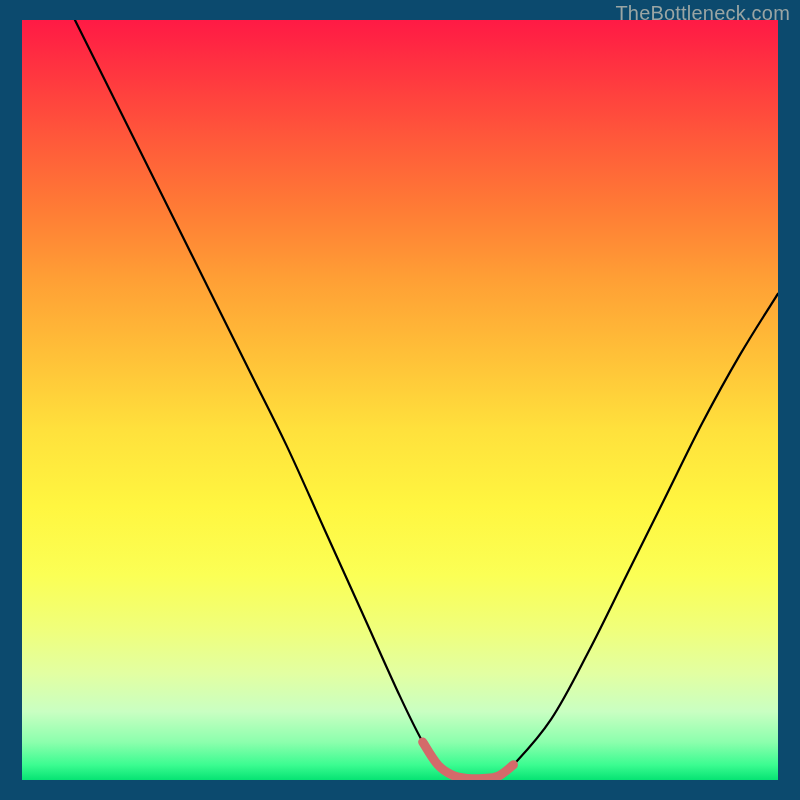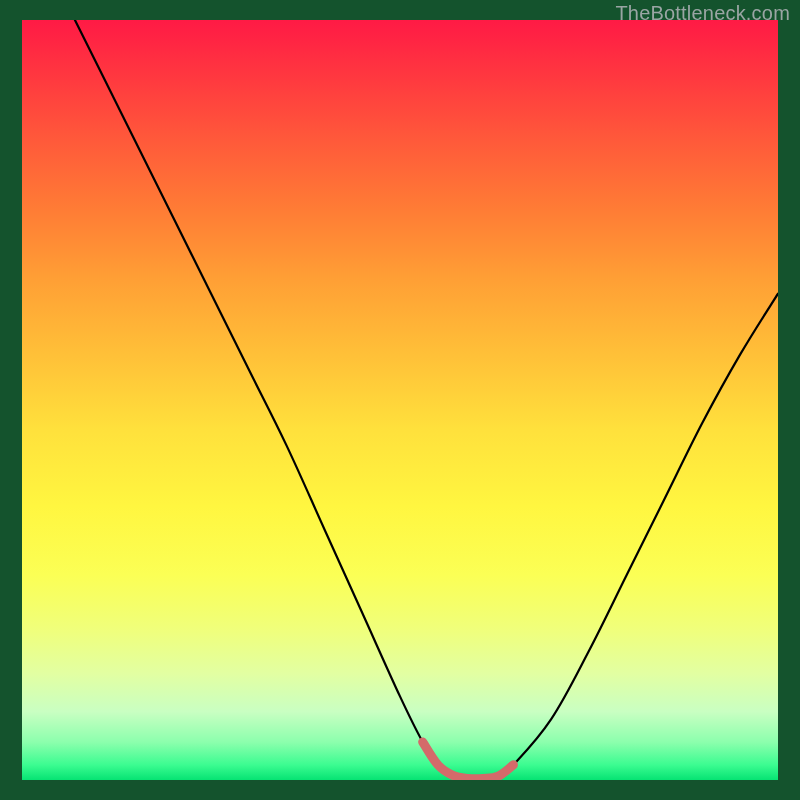--- a/index.html
+++ b/index.html
@@ -1,16 +1,16 @@
 <!DOCTYPE html>
 <html><head>
 <meta charset="utf-8">
 <style>
 html,body{margin:0;padding:0;width:800px;height:800px;background:#000;overflow:hidden;}
-.viewport{width:800px;height:800px;position:relative;background:#14532d;}
+.viewport{width:800px;height:800px;position:relative;background:#0c4a6e;}
 .plot{position:absolute;left:22px;top:20px;width:756px;height:760px;}
 .gradient{position:absolute;inset:0;background:linear-gradient(to bottom,
   #ff1a45 0%,
   #ff3a3f 8%,
   #ff5a3a 16%,
   #ff7c35 25%,
   #ff9f35 34%,
   #ffc038 44%,
   #ffe13c 54%,
   #fff640 64%,

